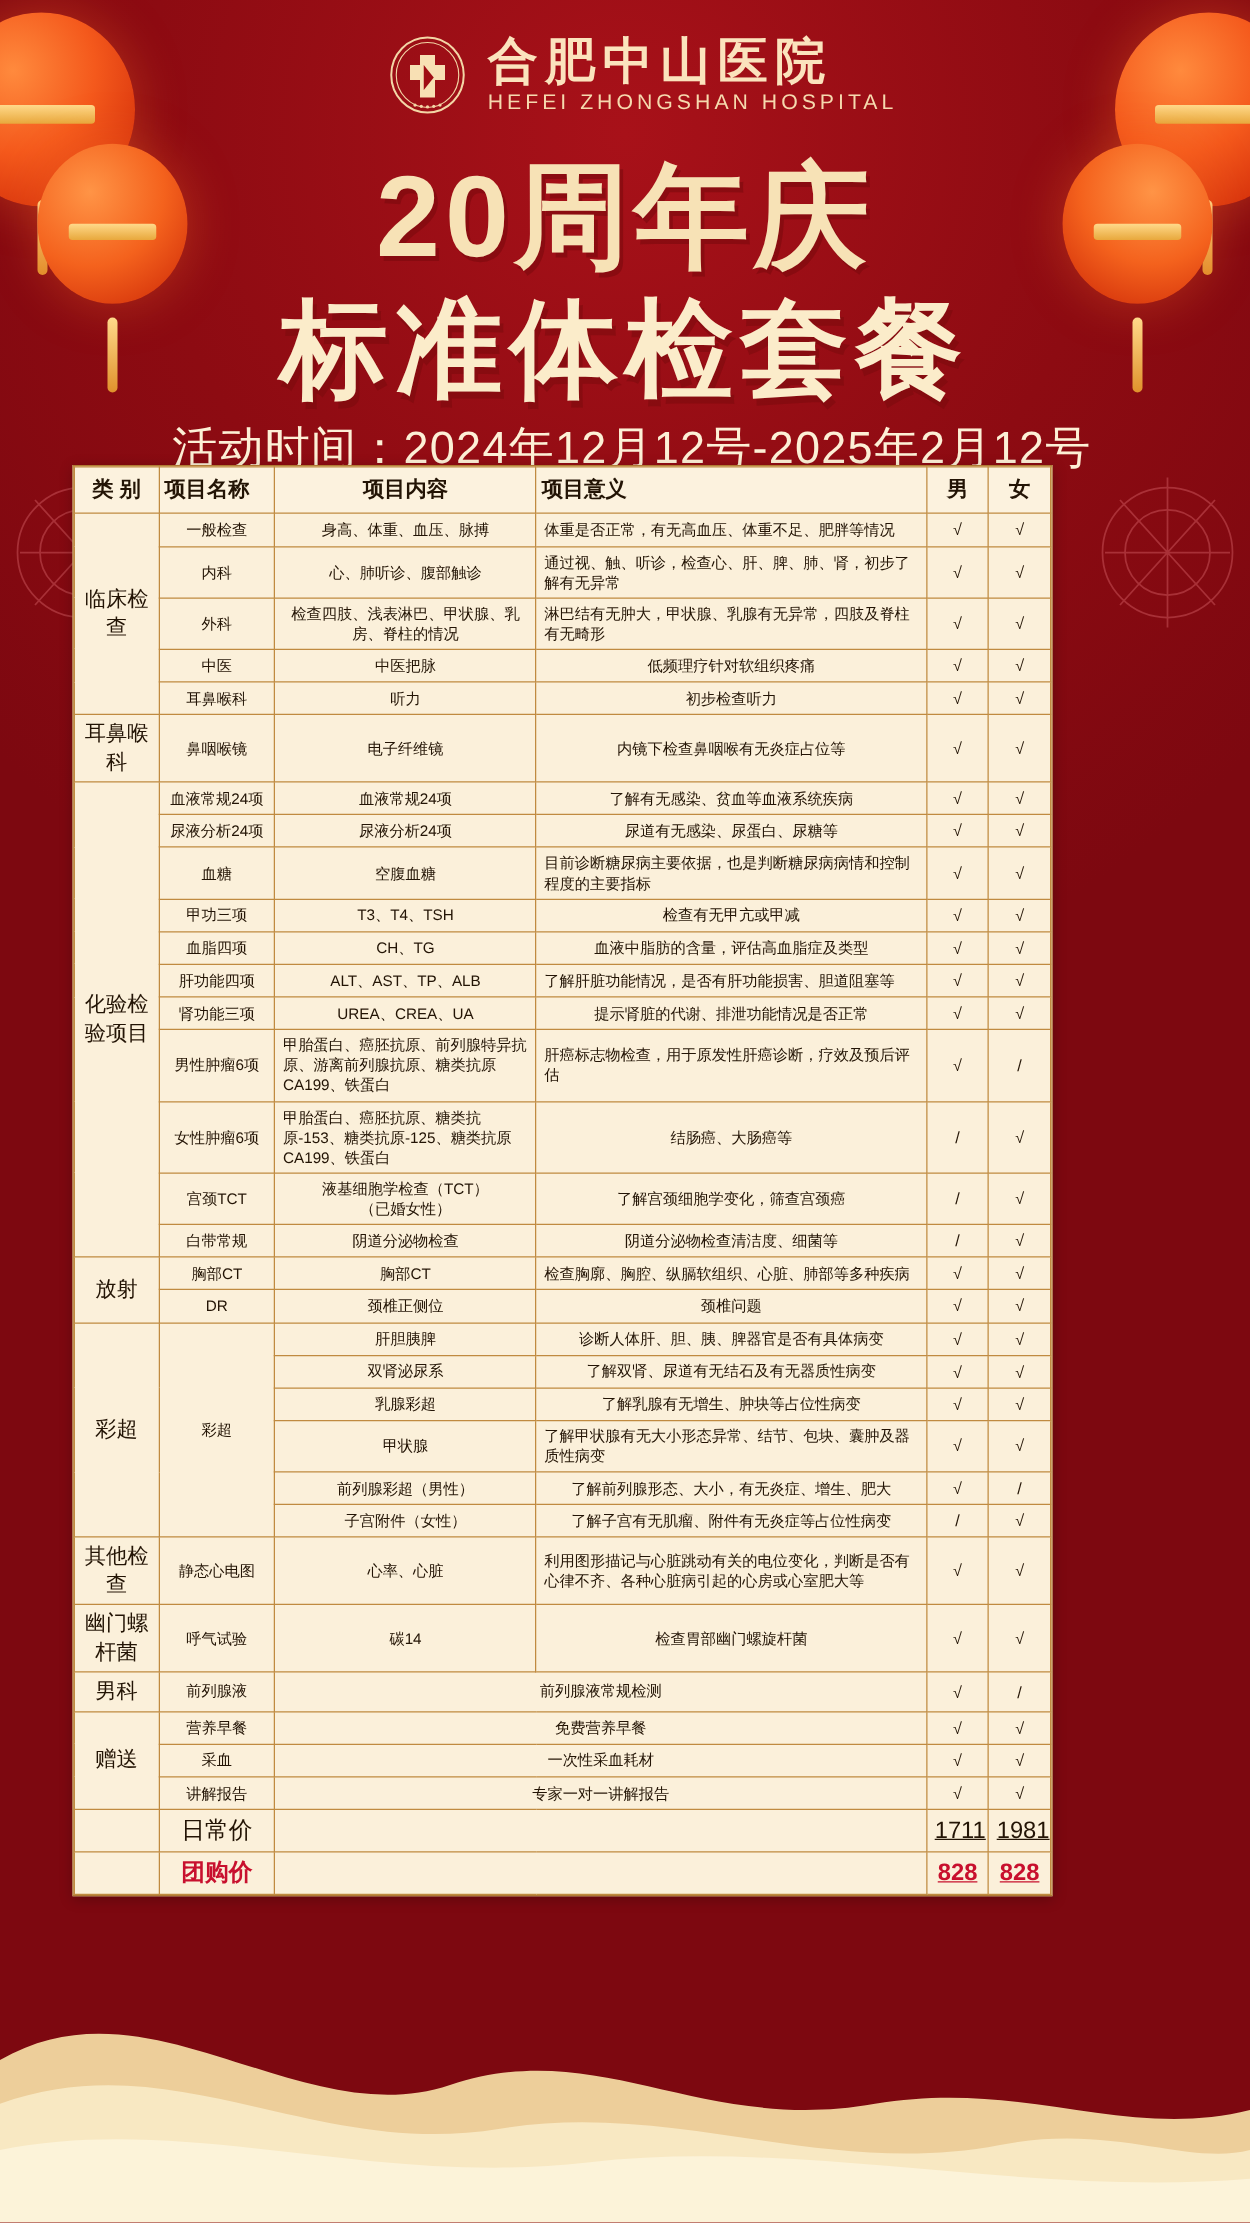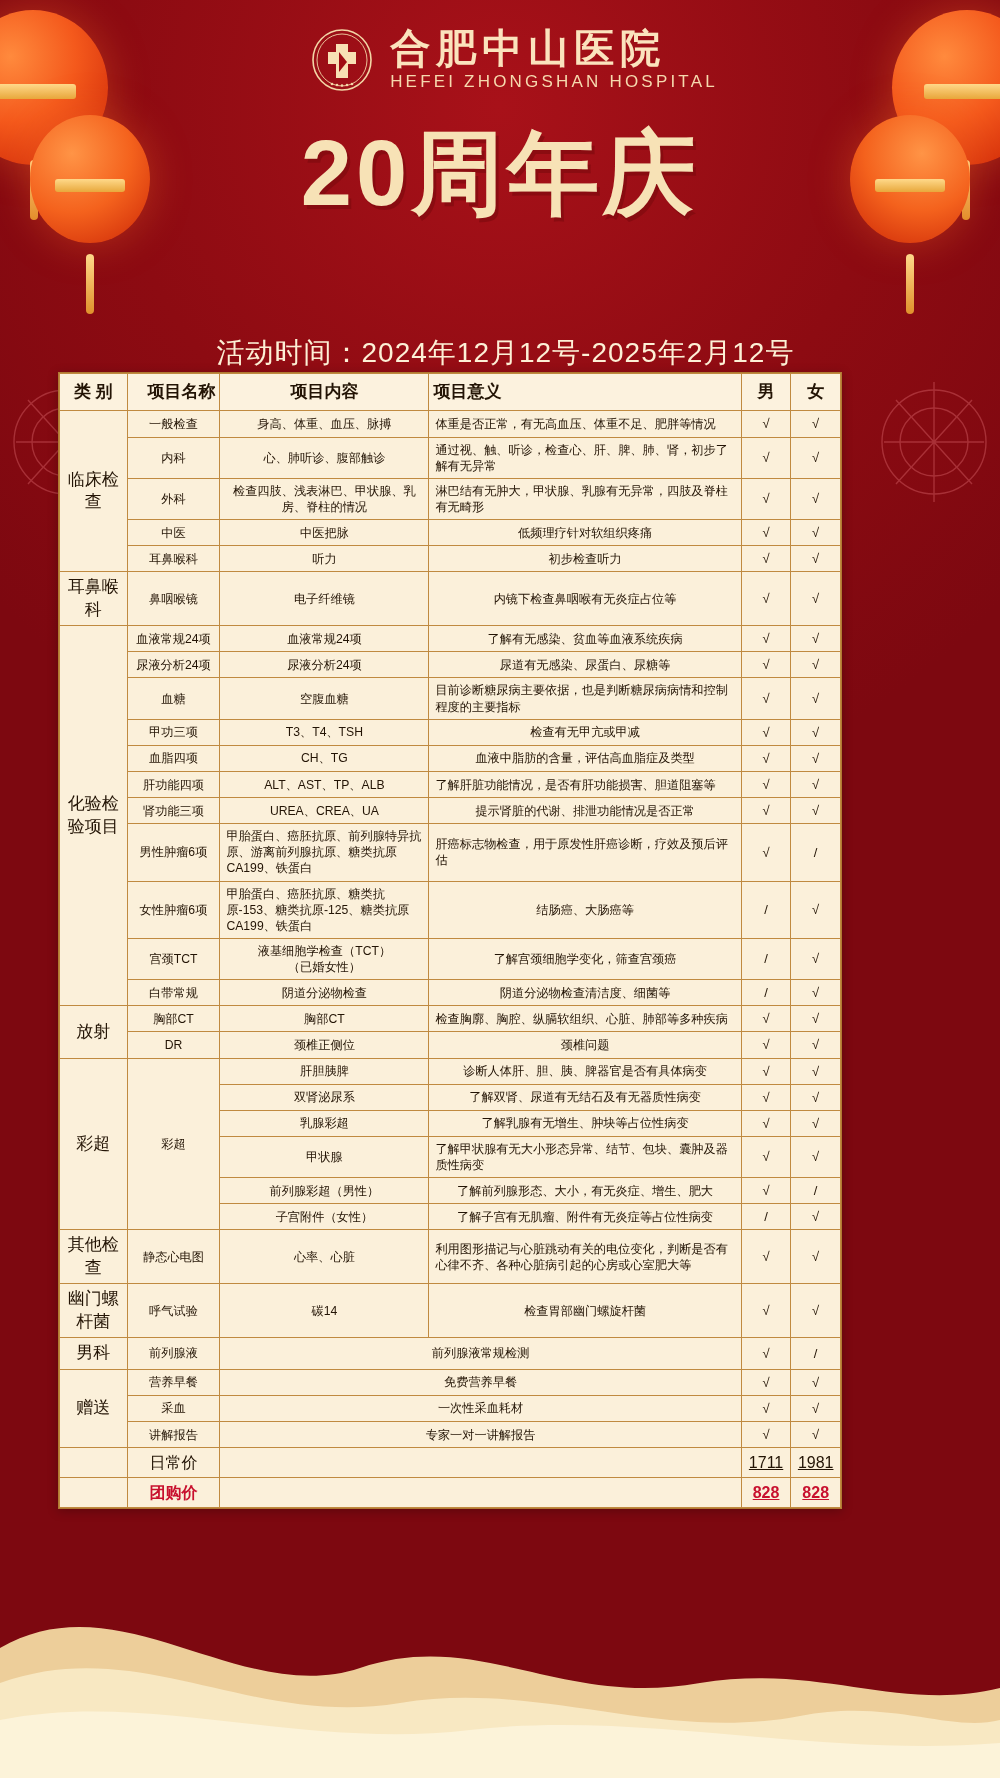--- a/index.html
+++ b/index.html
@@ -82,21 +82,21 @@
   }
   .title-sub {
     position: absolute; top: 222px; left: 0; right: 0; text-align: center;
     font-size: 86px; font-weight: 700; letter-spacing: 6px;
     color: #fbecca;
     font-family: "Liberation Serif", "DejaVu Serif", serif;
     text-shadow: 3px 5px 0 rgba(120,10,12,.5);
   }
   .title-date {
     position: absolute; top: 334px; left: 0; right: 0; text-align: center;
-    font-size: 28px; color: #fdf0d6; letter-spacing: 1px;
+    font-size: 36px; color: #fdf0d6; letter-spacing: 1px;
     font-family: "Liberation Sans", sans-serif;
     padding-left: 11px;
   }
 
   
   .table-wrap {
     position: absolute; left: 58px; top: 372px; width: 784px;
     border: 1px solid #b07a33;
     background: #fbf0da;
     box-shadow: 0 2px 10px rgba(0,0,0,.25);
@@ -110,31 +110,31 @@
     line-height: 1.32;
     vertical-align: middle;
     background: #fbf0da;
     font-family: "Liberation Sans", "DejaVu Sans", sans-serif;
   }
   thead th {
     font-size: 17px; font-weight: 700; padding: 7px 4px;
     background: #fcf2de;
   }
   .c-cat   { width: 64px;  text-align: center; }
-  .c-name  { width: 88px;  text-align: right; }
+  .c-name  { width: 88px;  text-align: left; }
   .c-cont  { width: 198px; }
   .c-mean  { width: 296px; text-align: left; }
   .c-m     { width: 47px;  text-align: center; }
   .c-f     { width: 47px;  text-align: center; }
   td.mean-center { text-align: center; }
   td.center { text-align: center; }
   .tick { font-size: 13px; }
   .dash { font-size: 13px; }
 
-  tr.price td { font-size: 16px; }
+  tr.price td { font-size: 19px; }
   .price-val { text-align: center; font-size: 13.5px; text-decoration: underline; }
   .row-group  td { border-top: 1px solid #a8703a; }
   .cat-cell { font-size: 17px; }
 
   tr.final td { font-weight: 700; }
   .final-label { color: #c8102e; font-size: 15px; font-weight: 700; }
   .final-val { color: #c8102e; font-size: 19px; font-weight: 700; }
 </style>
 </head>
 <body>
@@ -183,20 +183,21 @@
         <circle cx="42" cy="56" r="1.3"></circle>
       </g>
     </svg>
     <div class="brand-text">
       <div class="brand-cn">合肥中山医院</div>
       <div class="brand-en">HEFEI ZHONGSHAN HOSPITAL</div>
     </div>
   </div>
 
   <div class="title-main">20周年庆</div>
+  <div class="title-sub">标准体检套餐</div>
   <div class="title-date">活动时间：2024年12月12号-2025年2月12号</div>
 
   <div class="table-wrap">
     <table>
       <thead>
         <tr>
           <th class="c-cat">类 别</th>
           <th class="c-name">项目名称</th>
           <th class="c-cont">项目内容</th>
           <th class="c-mean mean-center">项目意义</th>

